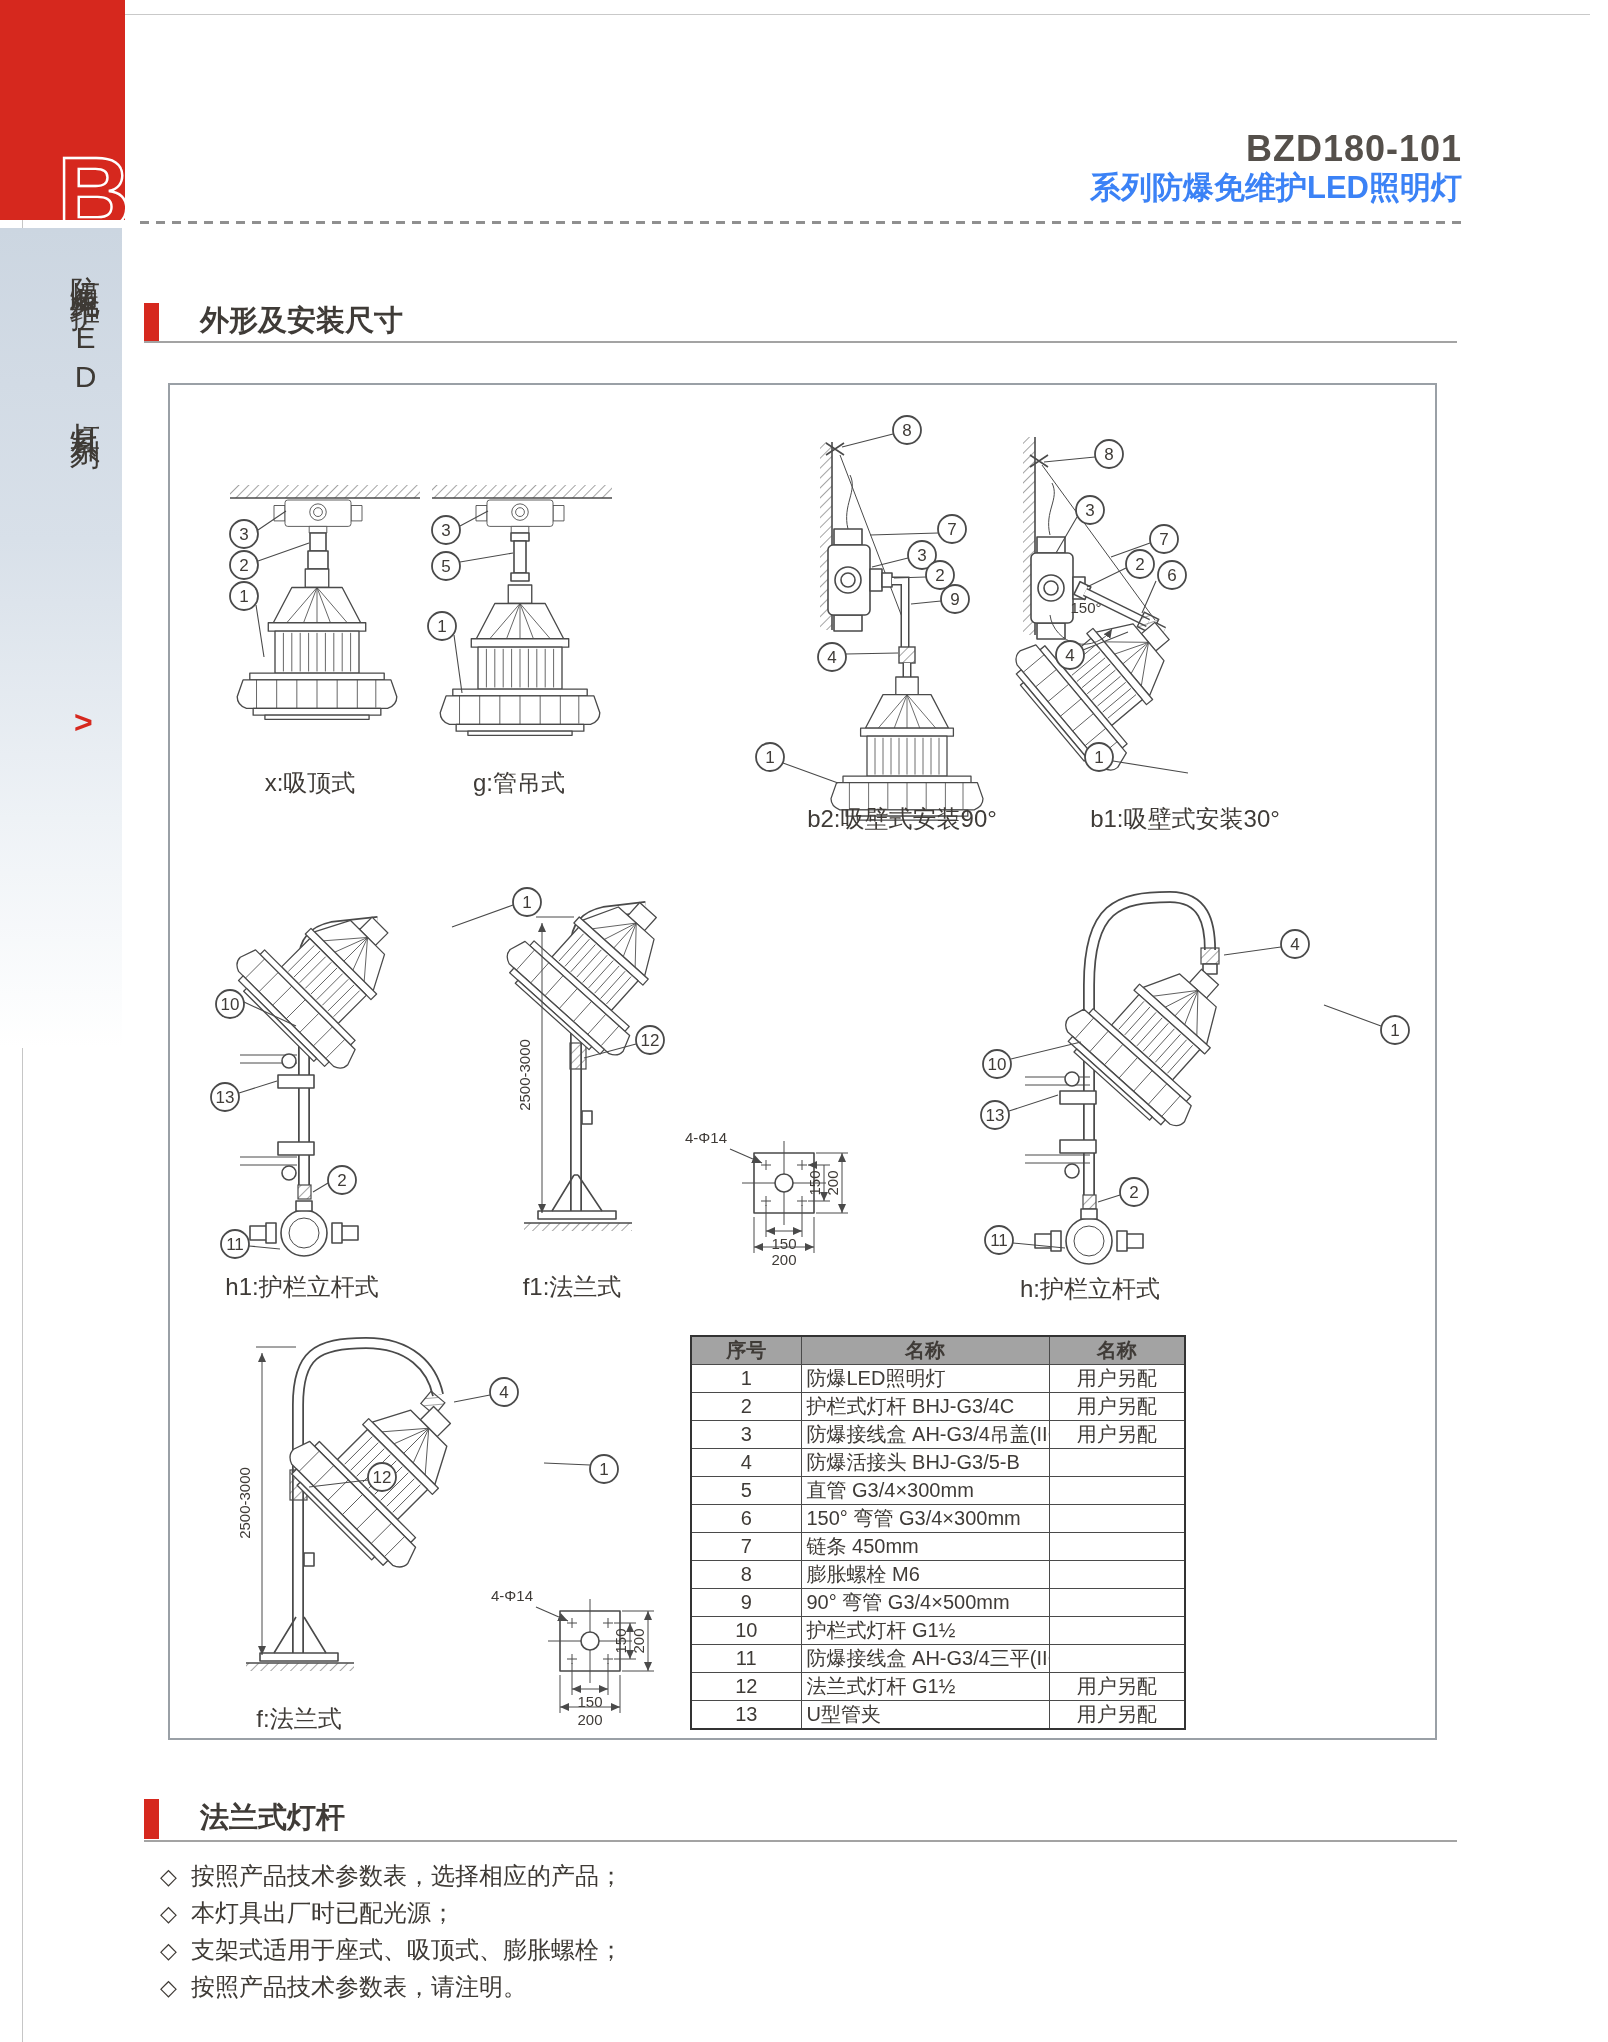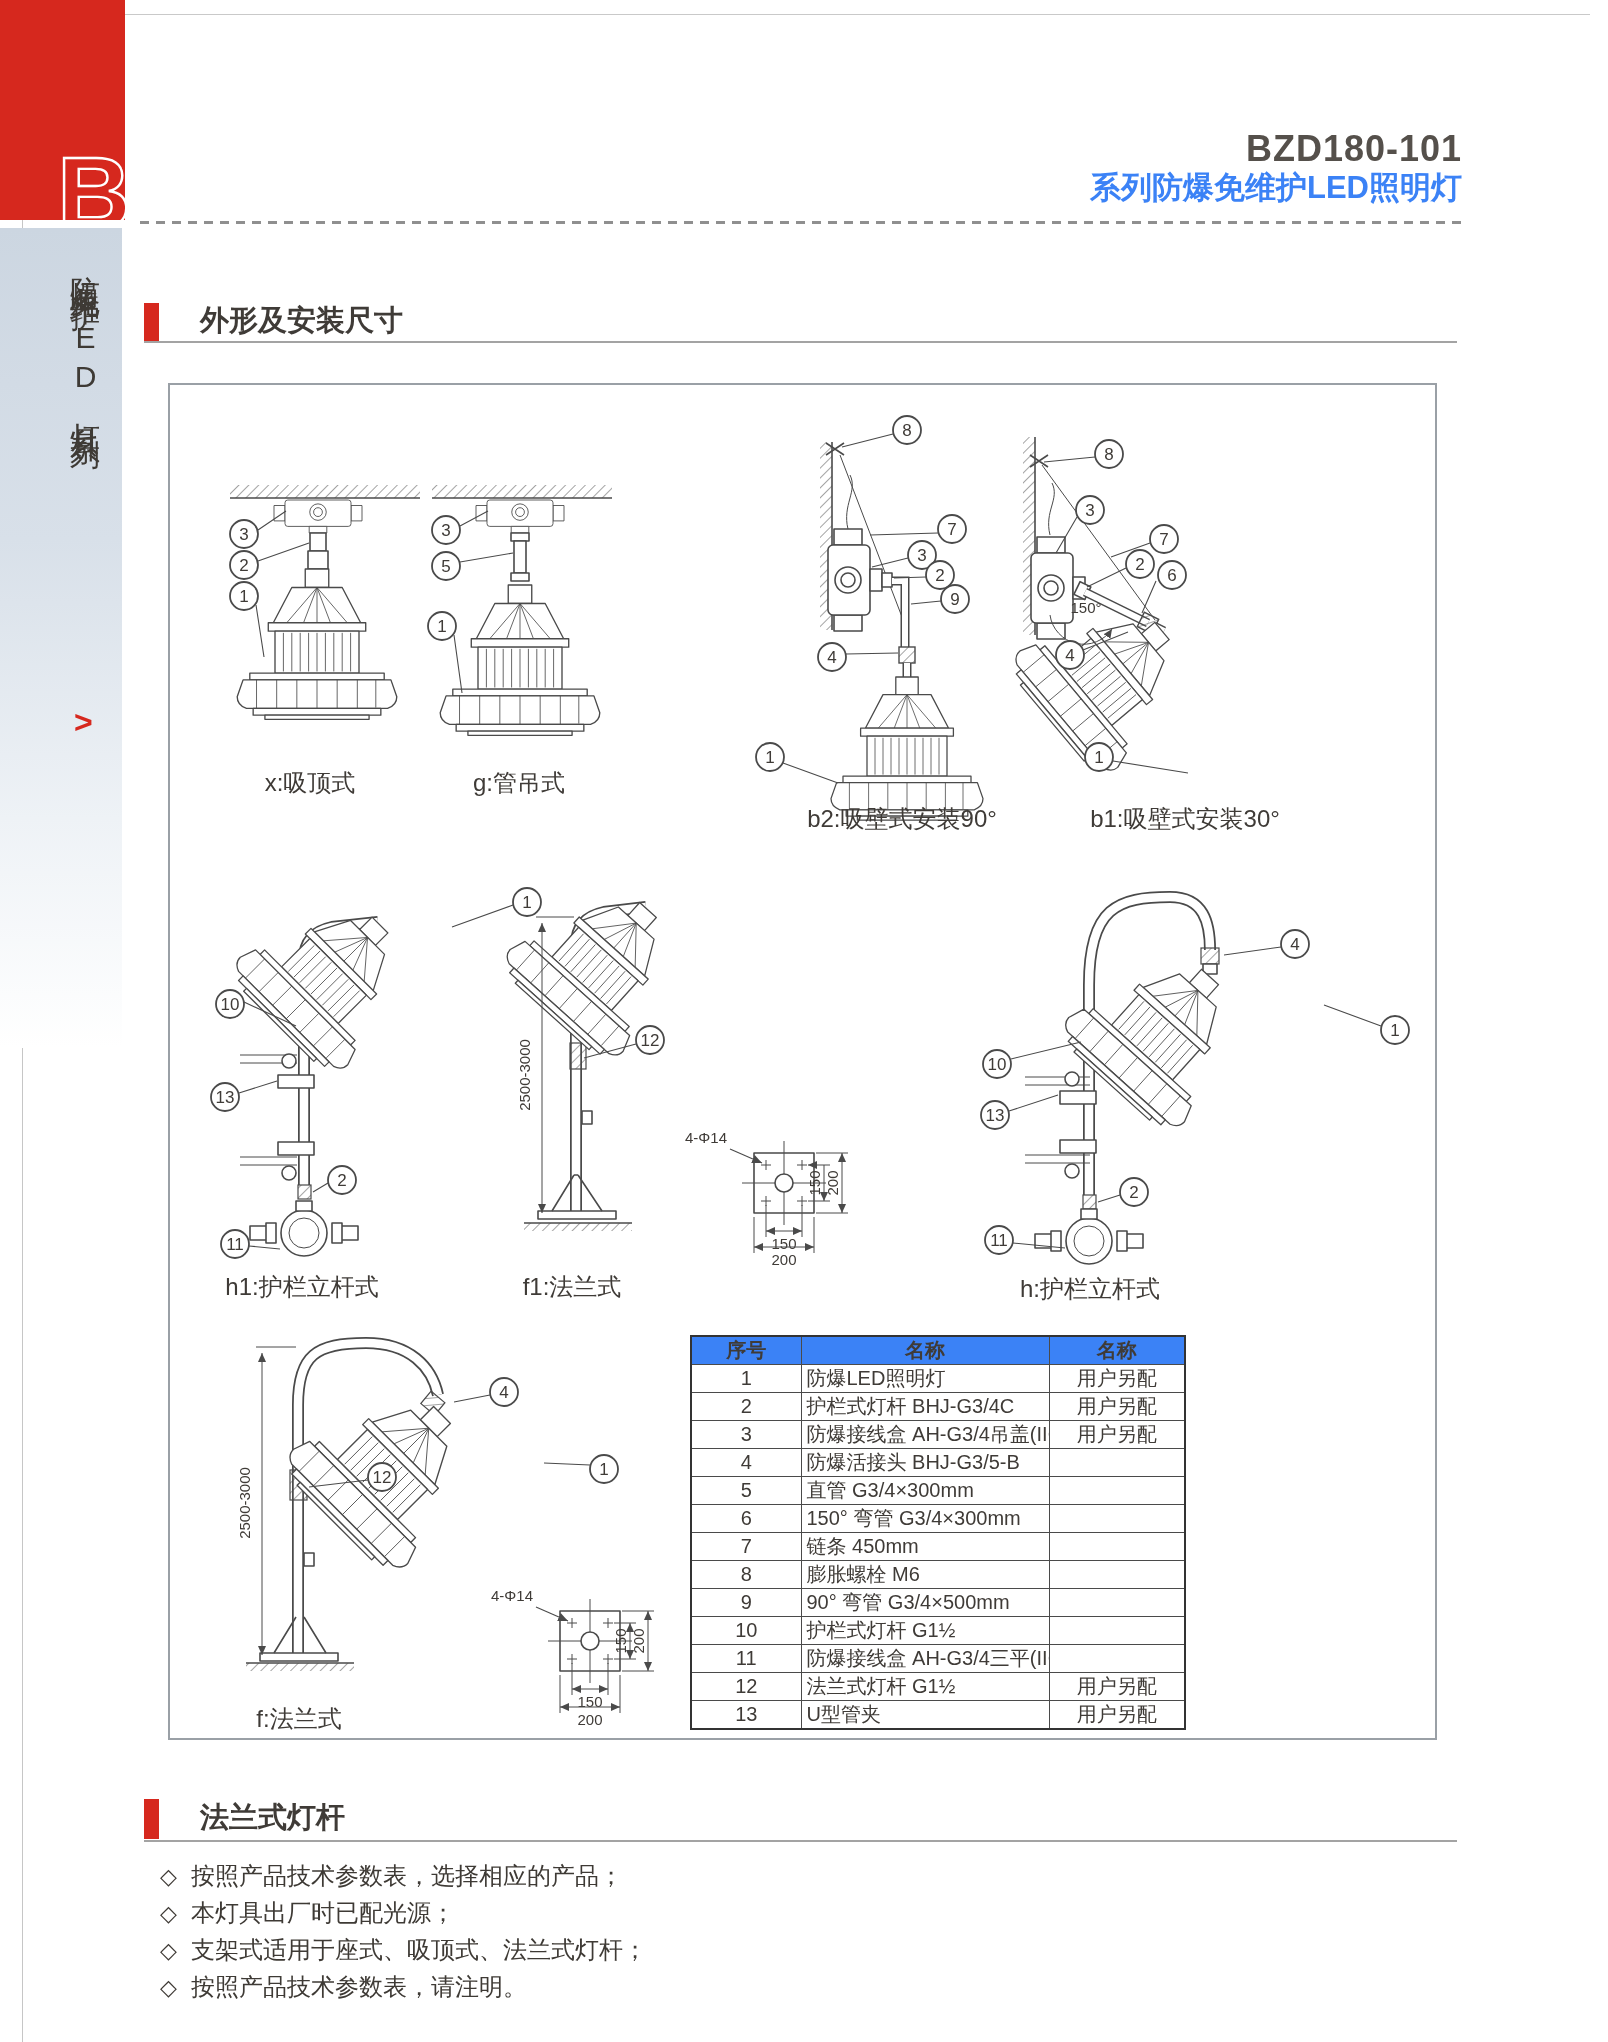--- a/index.html
+++ b/index.html
@@ -43,21 +43,21 @@
   .co circle{fill:#fff;stroke:#4a4a4a;stroke-width:1.8;}
   .co text{font-size:17px;fill:#3f3b37;text-anchor:middle;font-family:"Liberation Sans","DejaVu Sans",sans-serif;}
   .cap{font-size:24px;fill:#3f3b37;text-anchor:middle;font-family:"Liberation Sans","DejaVu Sans",sans-serif;}
   .dimtxt{font-size:15px;fill:#3f3b37;text-anchor:middle;font-family:"Liberation Sans","DejaVu Sans",sans-serif;}
   
   .parts{left:690px;top:1335px;width:494px;border-collapse:collapse;table-layout:fixed;
          font-size:20px;color:#3f3b37;}
   .parts th,.parts td{border:1.2px solid #4a4a4a;height:27px;padding:0;text-align:center;
                       overflow:hidden;white-space:nowrap;}
   .parts{border:2px solid #333;}
-  .parts th{background:#3b82f6;font-weight:bold;}
+  .parts th{background:#a3a3a3;font-weight:bold;}
   .parts col.c0{width:110px;} .parts col.c1{width:248px;} .parts col.c2{width:136px;}
   .parts td.name-col{text-align:left;padding-left:5px;}
   
   .notes{left:160px;top:1860px;font-size:24px;color:#3e3a35;}
   .note-line{display:flex;align-items:baseline;gap:14px;margin-bottom:13px;height:24px;}
   .note-line .bullet{font-size:22px;}
 </style>
 </head>
 <body>
 
@@ -545,21 +545,21 @@
       <div class="note-line">
         <span class="bullet">◇</span>
         <span>按照产品技术参数表，选择相应的产品；</span>
       </div>
       <div class="note-line">
         <span class="bullet">◇</span>
         <span>本灯具出厂时已配光源；</span>
       </div>
       <div class="note-line">
         <span class="bullet">◇</span>
-        <span>支架式适用于座式、吸顶式、法兰式灯杆；</span>
+        <span>支架式适用于座式、吸顶式、膨胀螺栓；</span>
       </div>
       <div class="note-line">
         <span class="bullet">◇</span>
         <span>按照产品技术参数表，请注明。</span>
       </div>
     </div>
 
 </div>
 
 </body></html>

